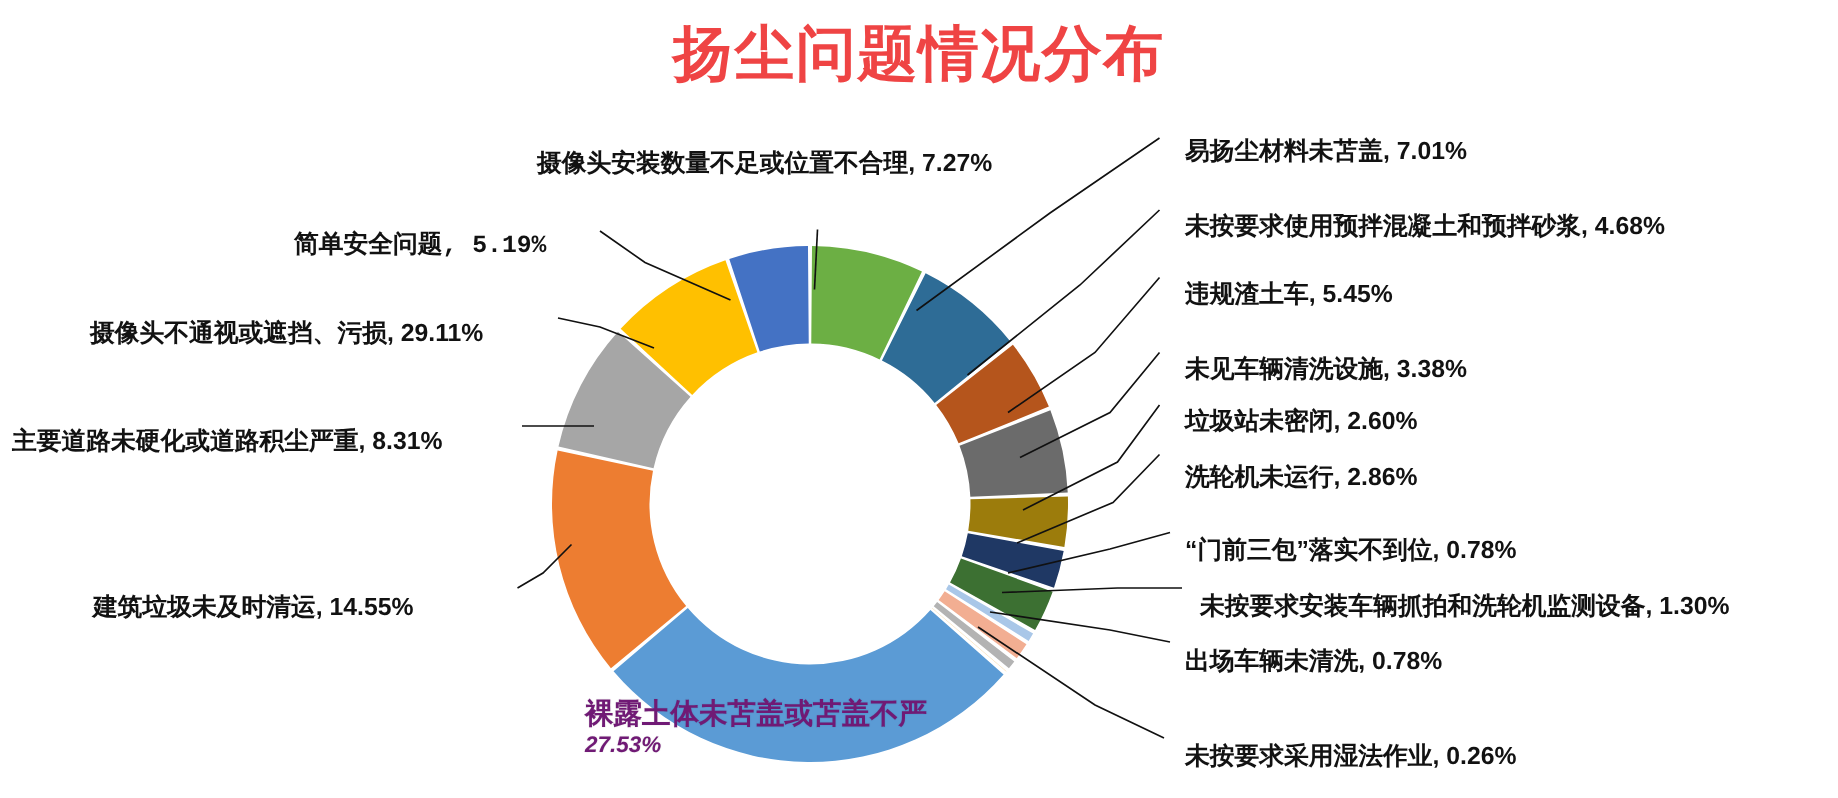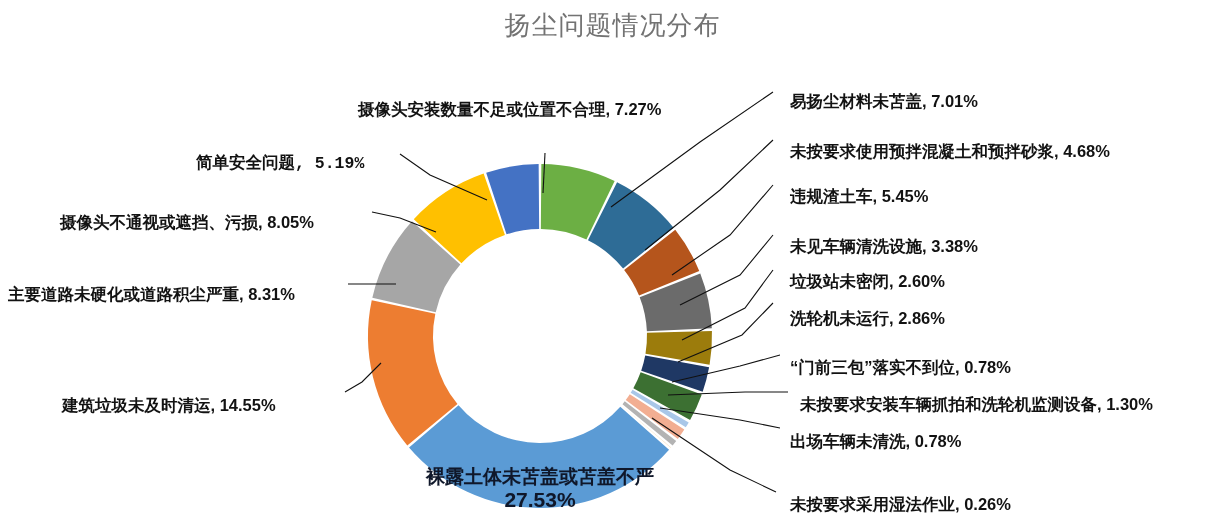--- a/index.html
+++ b/index.html
@@ -19,23 +19,23 @@
     left: 0; top: 0;
     width: 1225px;
     height: 532px;
   }
   .chart-title {
     position: absolute;
     left: 0;
     top: 8px;
     width: 1225px;
     text-align: center;
-    font-size: 26px;
-    font-weight: normal;
-    color: #737373;
+    font-size: 40px;
+    font-weight: bold;
+    color: #ef4444;
     letter-spacing: 1px;
     white-space: nowrap;
   }
   svg.donut {
     position: absolute;
     left: 0;
     top: 0;
     width: 1225px;
     height: 532px;
     overflow: visible;
@@ -45,22 +45,21 @@
     font-size: 16.5px;
     font-weight: bold;
     color: #121212;
     white-space: nowrap;
     line-height: 1.15;
     margin-top: 14px;
   }
   .lbl-right { text-align: left; }
   .lbl-left  { text-align: right; }
   .lbl-inside {
-    color: #0f172a;
-    text-align: center;
+    color: #701a75;
     text-shadow: 0 0 1px rgba(0,0,0,0.15);
   }
   .leader { stroke: #111111; stroke-width: 1.1; fill: none; }
 </style>
 </head>
 <body>
 
 <div id="chart-root">
 
   <div class="chart-title">扬尘问题情况分布</div>
@@ -101,33 +100,33 @@
       <path class="leader" d="M 396 284 L 370 284 L 348 284"></path>
       <path class="leader" d="M 381 363 L 362 382 L 345 392"></path>
     </g>
   </svg>
 
   <div class="lbl lbl-left" style="right:1225px;"></div>
 
   <div class="lbl lbl-left" style="left:358px; top:86px;">摄像头安装数量不足或位置不合理, 7.27%</div>
 
   <div class="lbl lbl-left" style="left:196px; top:141px;font-family:Liberation Mono, monospace;">简单安全问题, 5.19%</div>
-  <div class="lbl lbl-left" style="left:60px; top:199px;">摄像头不通视或遮挡、污损, 8.05%</div>
+  <div class="lbl lbl-left" style="left:60px; top:199px;">摄像头不通视或遮挡、污损, 29.11%</div>
   <div class="lbl lbl-left" style="left:8px; top:271px;">主要道路未硬化或道路积尘严重, 8.31%</div>
   <div class="lbl lbl-left" style="left:62px; top:382px;">建筑垃圾未及时清运, 14.55%</div>
 
   <div class="lbl lbl-right" style="left:790px; top:78px;">易扬尘材料未苫盖, 7.01%</div>
   <div class="lbl lbl-right" style="left:790px; top:128px;">未按要求使用预拌混凝土和预拌砂浆, 4.68%</div>
   <div class="lbl lbl-right" style="left:790px; top:173px;">违规渣土车, 5.45%</div>
   <div class="lbl lbl-right" style="left:790px; top:223px;">未见车辆清洗设施, 3.38%</div>
   <div class="lbl lbl-right" style="left:790px; top:258px;">垃圾站未密闭, 2.60%</div>
   <div class="lbl lbl-right" style="left:790px; top:295px;">洗轮机未运行, 2.86%</div>
   <div class="lbl lbl-right" style="left:790px; top:344px;text-align:center;">“门前三包”落实不到位, 0.78%</div>
   <div class="lbl lbl-right" style="left:800px; top:381px;">未按要求安装车辆抓拍和洗轮机监测设备, 1.30%</div>
   <div class="lbl lbl-right" style="left:790px; top:418px;">出场车辆未清洗, 0.78%</div>
   <div class="lbl lbl-right" style="left:790px; top:481px;">未按要求采用湿法作业, 0.26%</div>
 
   <div class="lbl lbl-inside" style="left:390px; top:452px; width:300px; font-size:19px;">
     <div>裸露土体未苫盖或苫盖不严</div>
-    <div style="font-size:21px;">27.53%</div>
+    <div style="font-size:15px;font-style:italic;">27.53%</div>
   </div>
 
 </div>
 
 </body></html>

